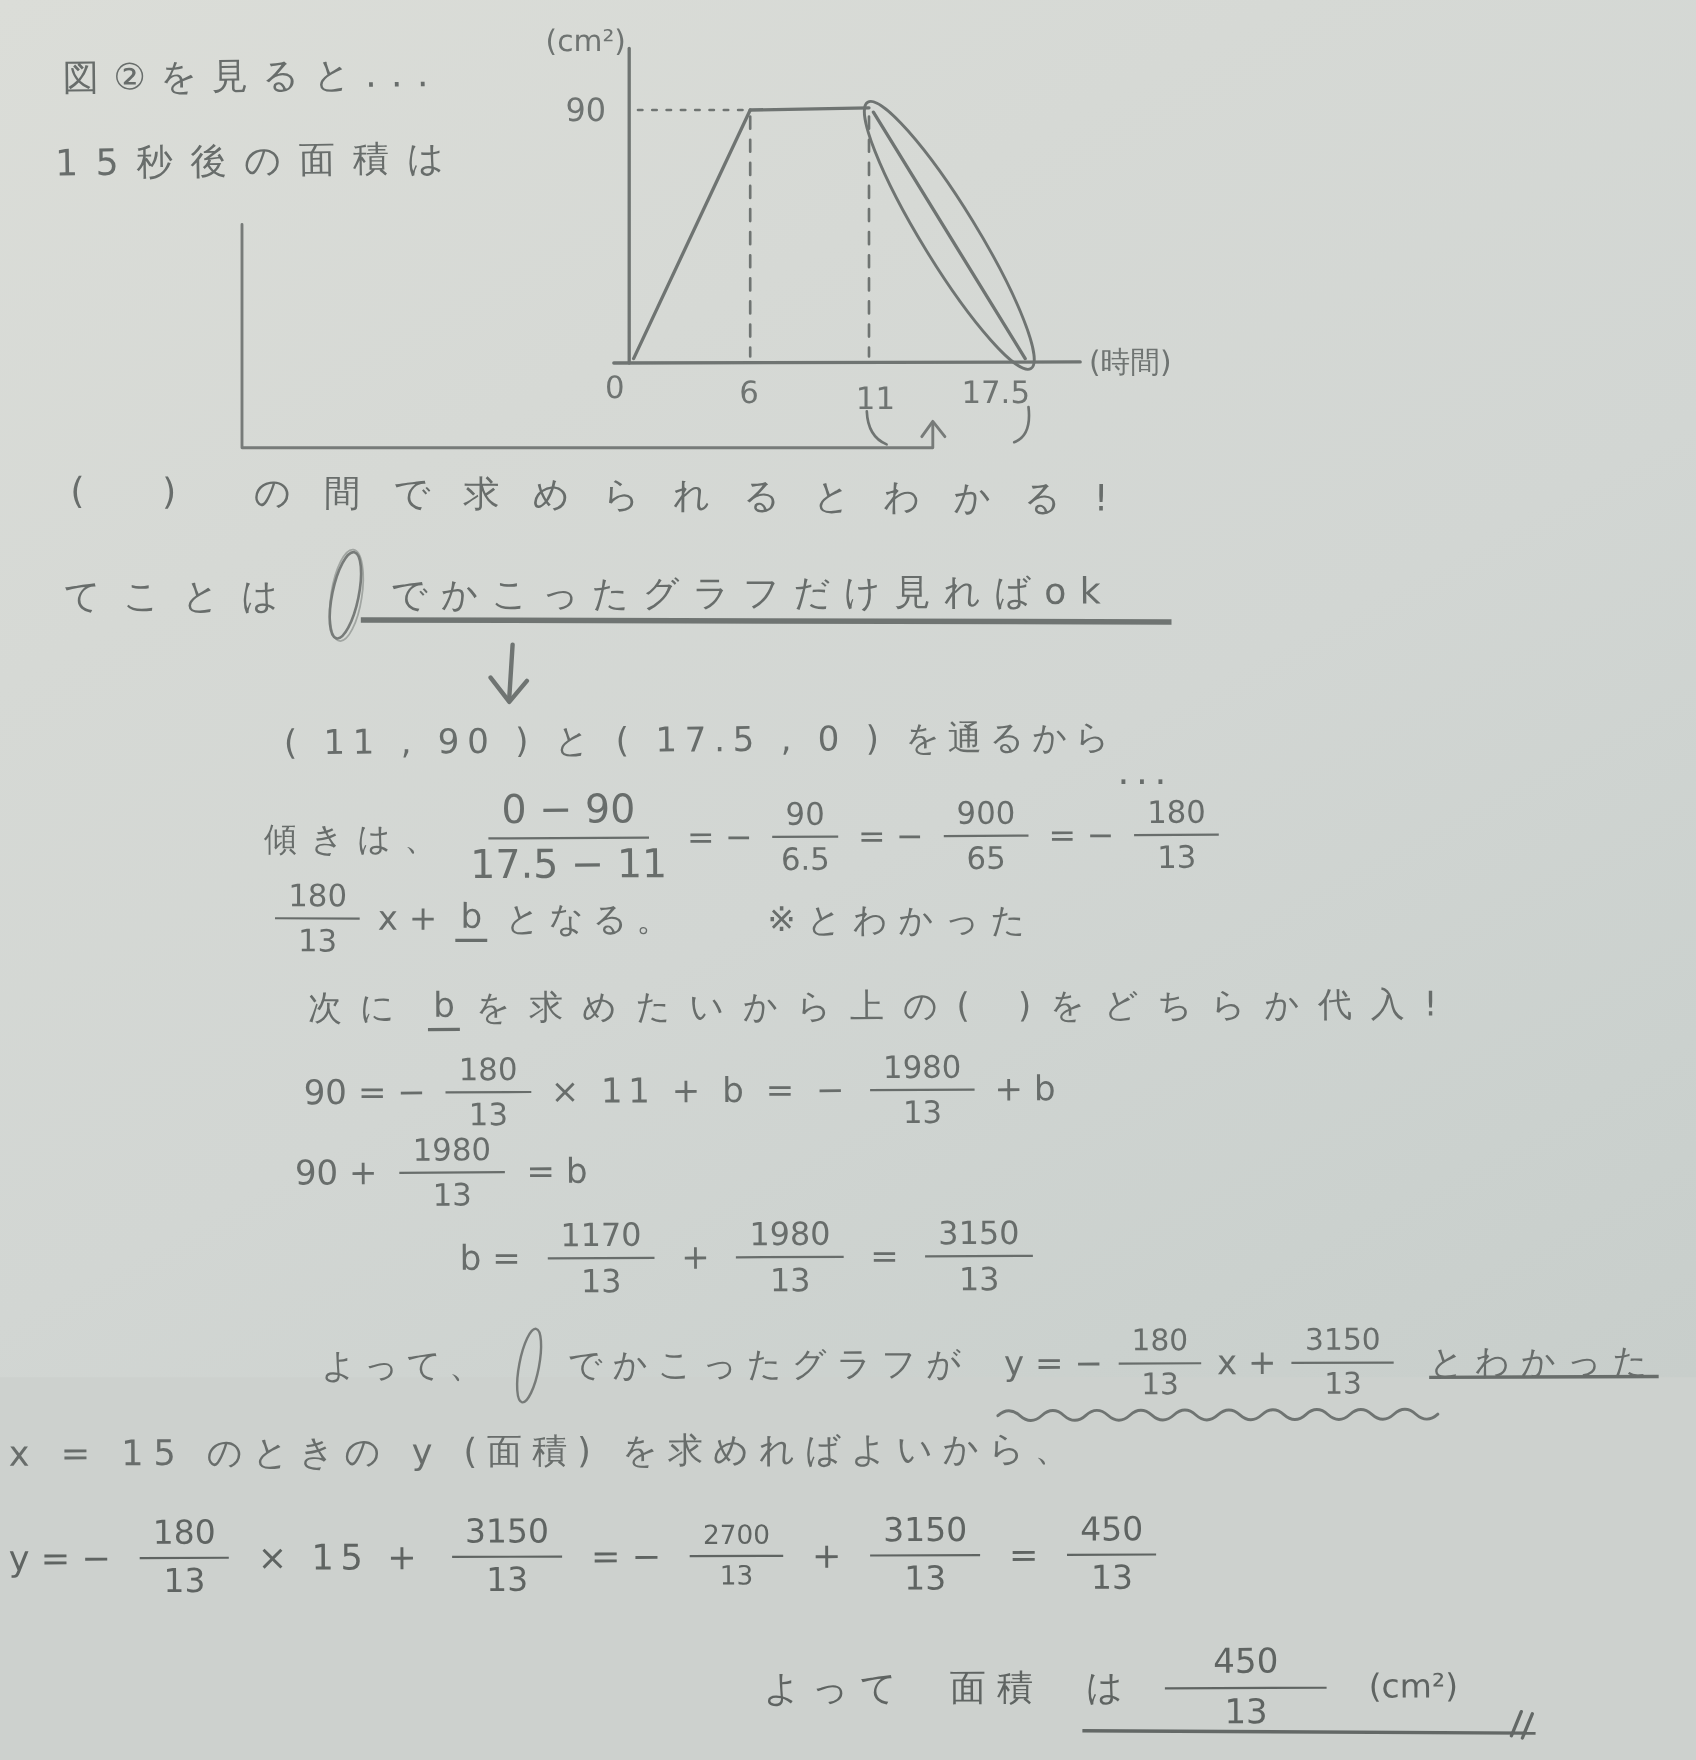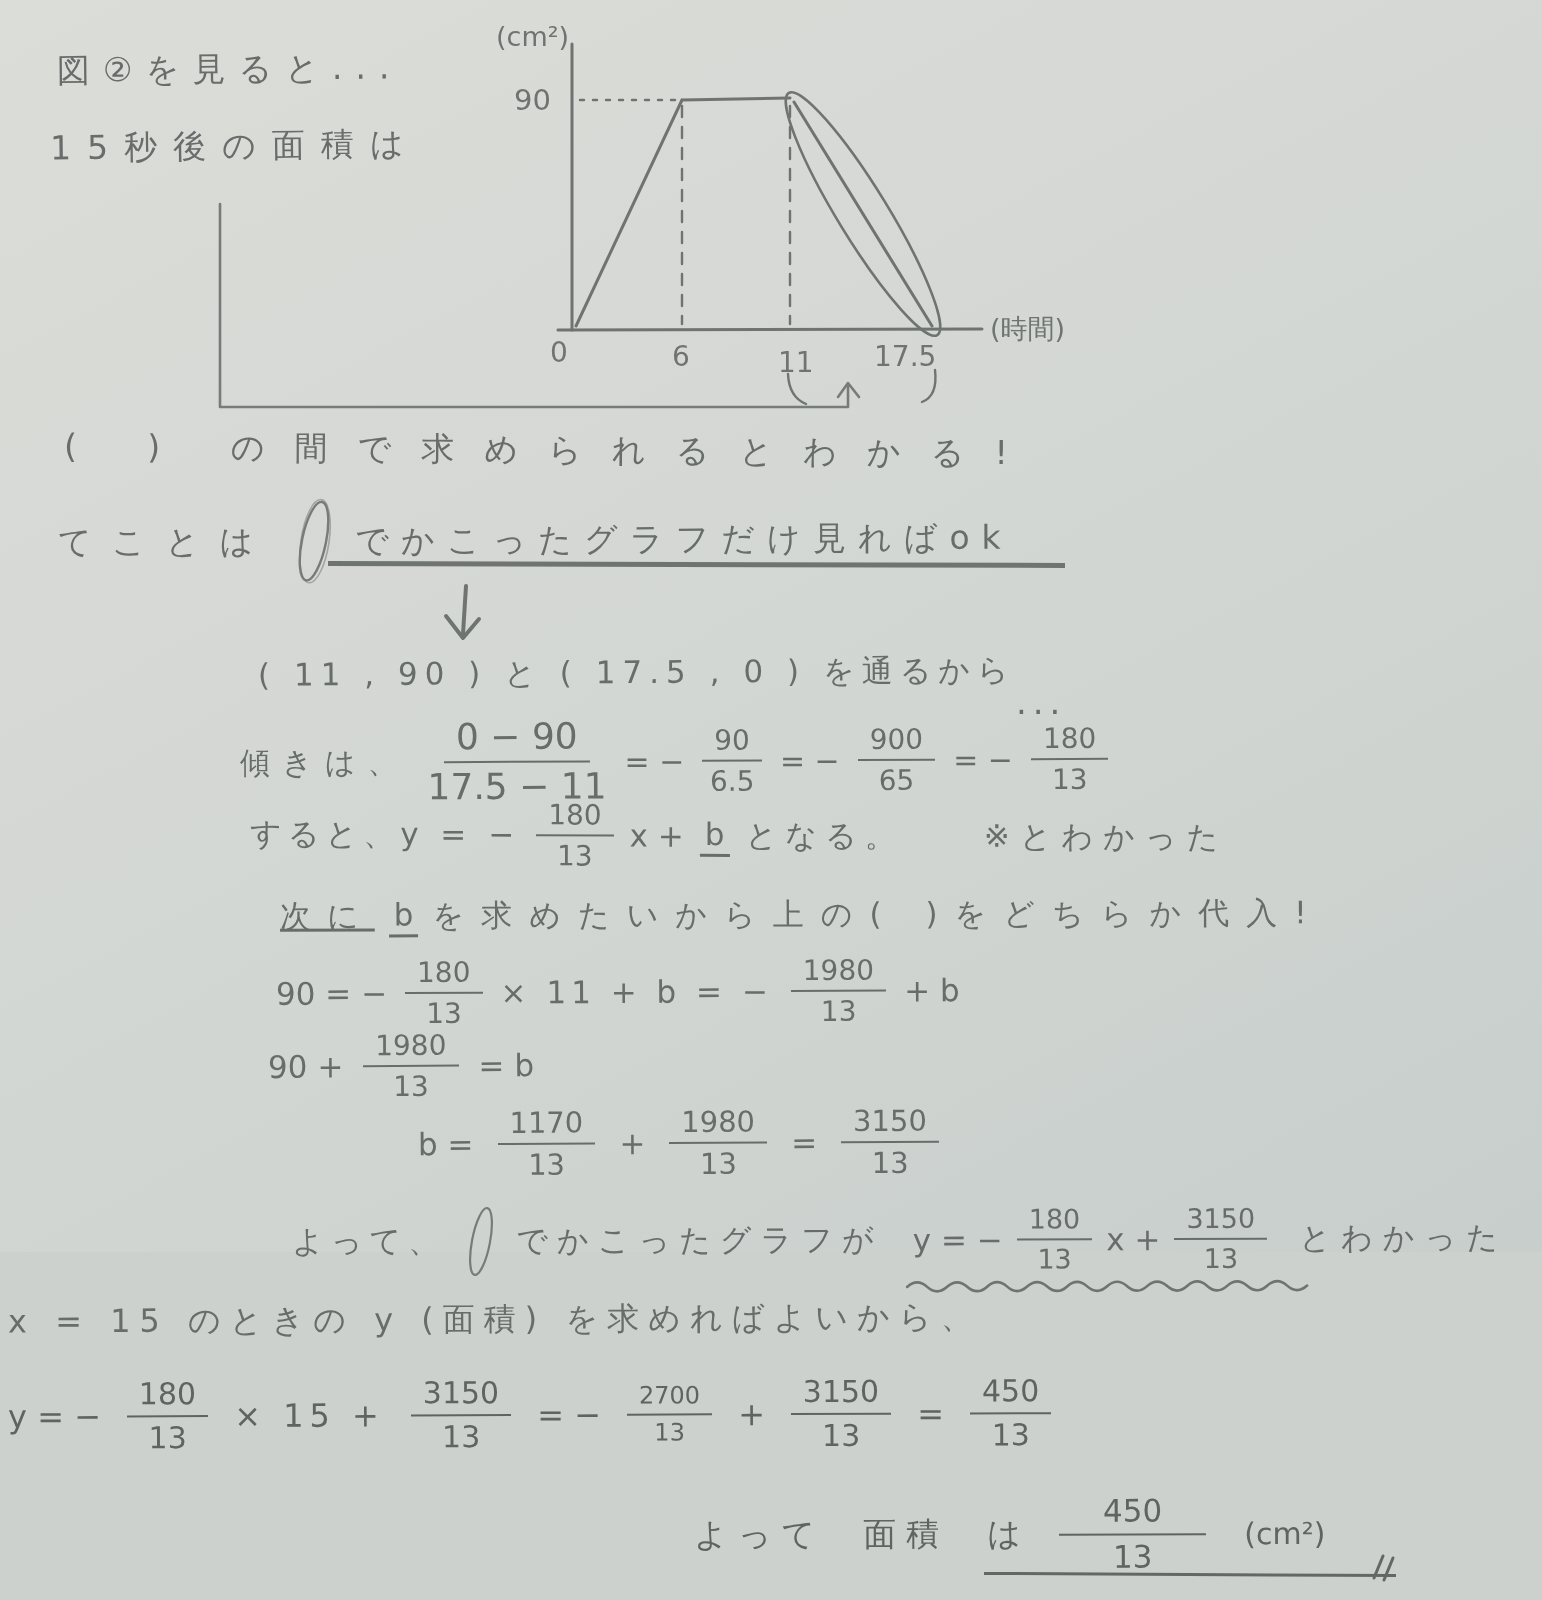--- a/index.html
+++ b/index.html
@@ -102,33 +102,32 @@
       <span class="den">65</span>
     </span>
     <span>= −</span>
     <span class="frac" style="font-size:28px;">
       <span class="num">180</span>
       <span class="den">13</span>
     </span>
   </div>
 
   <div class="mrow" style="left:250px;top:800px;gap:16px;font-size:31px;transform:rotate(0.2deg);">
-    <span style="letter-spacing:6px;">すると、y = −</span>
     <span class="frac" style="font-size:28px;">
       <span class="num">180</span>
       <span class="den">13</span>
     </span>
     <span>x +</span>
     <span class="u">b</span>
     <span style="letter-spacing:8px;">となる。</span>
     <span style="letter-spacing:10px;margin-left:64px;">※とわかった</span>
   </div>
 
   <div class="mrow" style="left:280px;top:894px;gap:14px;font-size:31px;transform:rotate(-0.2deg);">
-    <span style="letter-spacing:16px;text-decoration:underline;">次に</span>
+    <span style="letter-spacing:16px;">次に</span>
     <span class="u">b</span>
     <span style="letter-spacing:17px;">を求めたいから上の( )をどちらか代入!</span>
   </div>
 
   <div class="mrow" style="left:276px;top:956px;gap:18px;font-size:31px;transform:rotate(-0.3deg);">
     <span>90 = −</span>
     <span class="frac" style="font-size:28px;">
       <span class="num">180</span>
       <span class="den">13</span>
     </span>
@@ -181,21 +180,21 @@
       </span>
       <span>x +</span>
       <span class="frac" style="font-size:27px;">
         <span class="num">3150</span>
         <span class="den">13</span>
       </span>
       <svg style="position:absolute;left:-8px;bottom:-18px;color:#6f7472;" width="410" height="16" viewBox="0 0 410 16">
         <path class="stroke" stroke-width="2.6" d="M2 10 q10 -9 20 0 t20 0 t20 0 t20 0 t20 0 t20 0 t20 0 t20 0 t20 0 t20 0 t20 0 t20 0 t20 0 t20 0 t20 0 t20 0 t20 0 t20 0 t20 0 t20 0"></path>
       </svg>
     </span>
-    <span style="letter-spacing:10px;margin-left:16px;">とわかった</span>
+    <span style="letter-spacing:10px;margin-left:16px;text-decoration:underline;">とわかった</span>
   </div>
 
   <div class="jp" style="left:8px;top:1298px;font-size:32px;letter-spacing:9px;transform:rotate(-0.3deg);">x = 15 のときの y (面積) を求めればよいから、</div>
 
   <div class="mrow" style="left:8px;top:1376px;gap:26px;font-size:32px;transform:rotate(-0.2deg);color:#5f6462;">
     <span>y = −</span>
     <span class="frac" style="font-size:30px;">
       <span class="num">180</span>
       <span class="den">13</span>
     </span>

